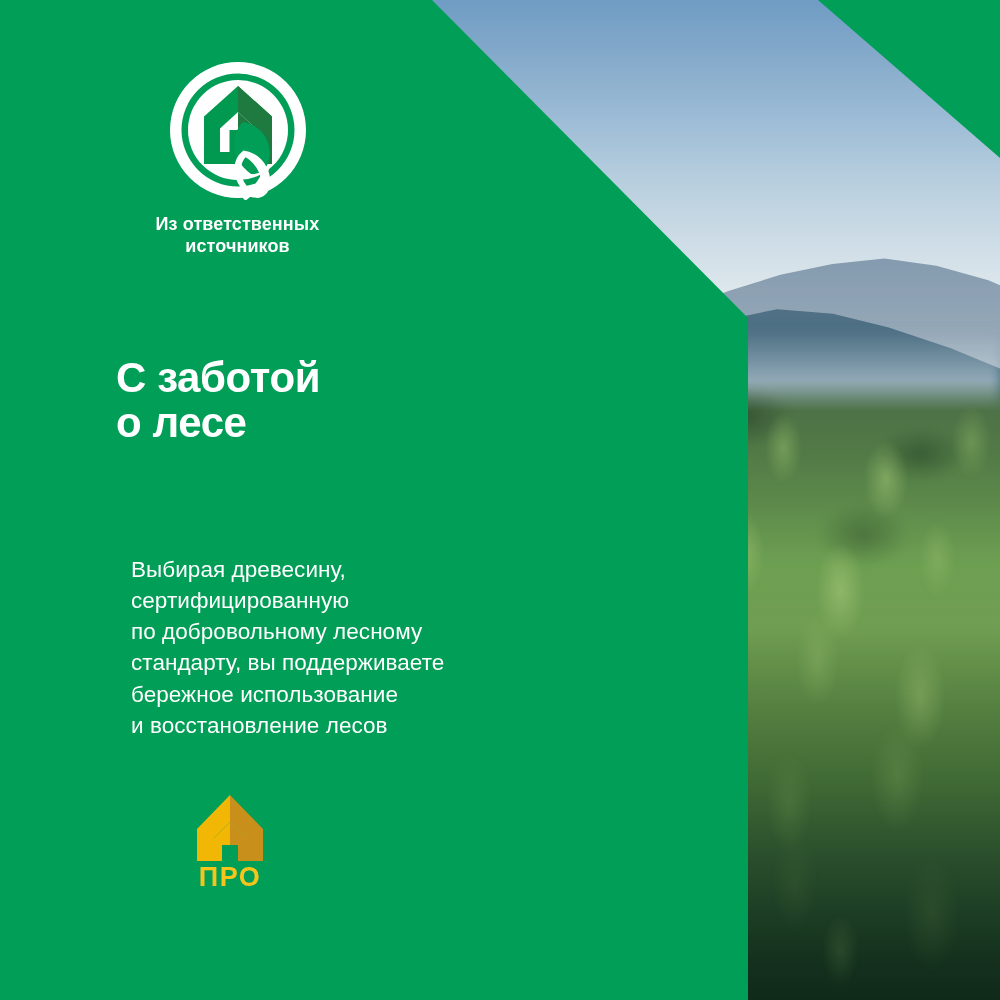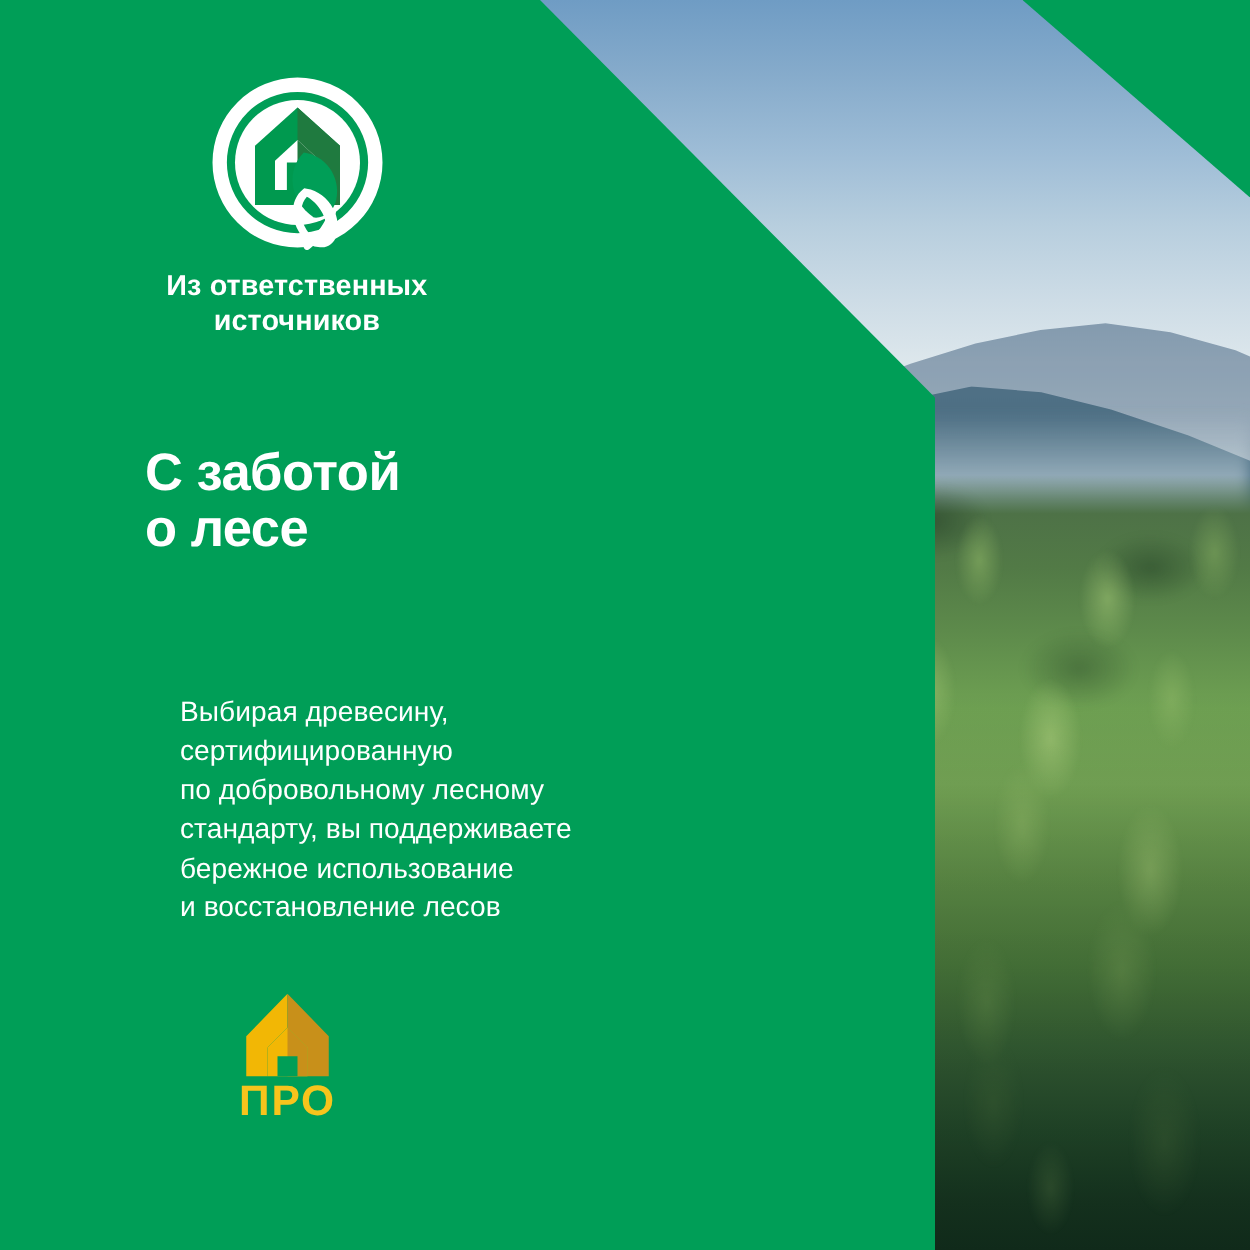--- a/index.html
+++ b/index.html
@@ -134,48 +134,48 @@
   }
 
   
   .content{position:absolute;inset:0;}
 
   
   .eco-badge{position:absolute;left:130px;top:60px;width:215px;}
   .eco-mark{width:140px;height:140px;margin:0 auto;display:block;}
   .eco-caption{
     margin-top:14px;text-align:center;color:#ffffff;
-    font-size:23px;font-weight:700;line-height:1.22;letter-spacing:.1px;
+    font-size:18px;font-weight:700;line-height:1.22;letter-spacing:.1px;
     white-space:pre-line;
   }
 
   
   .headline{
     position:absolute;left:116px;top:327px;
     color:#ffffff;font-size:42px;font-weight:700;
     line-height:1.08;letter-spacing:-.4px;white-space:pre-line;
   }
 
   
   .bodycopy{
     position:absolute;left:131px;top:531px;
     color:#ffffff;font-size:22.5px;font-weight:400;
-    line-height:1.39;letter-spacing:.05px;white-space:pre-line;margin-left:13px;
+    line-height:1.39;letter-spacing:.05px;white-space:pre-line;
   }
 
   
   .brand{position:absolute;left:130px;top:793px;width:200px;}
   .brand-mark{display:block;margin:0 auto;width:78px;height:70px;}
   .brand-name{
     margin-top:7px;text-align:center;color:#ffffff;
     font-size:46px;font-weight:700;letter-spacing:.5px;line-height:1;
   }
   .brand-sub{
     margin-top:1px;text-align:center;color:#f7c41c;
-    font-size:34px;font-weight:700;letter-spacing:1.5px;line-height:1;
+    font-size:27px;font-weight:700;letter-spacing:1.5px;line-height:1;
   }
 </style>
 </head>
 <body>
 
 <div class="poster">
 
   <div class="photo">
     <div class="photo-sky"></div>
     <div class="mt mt-far"></div>

